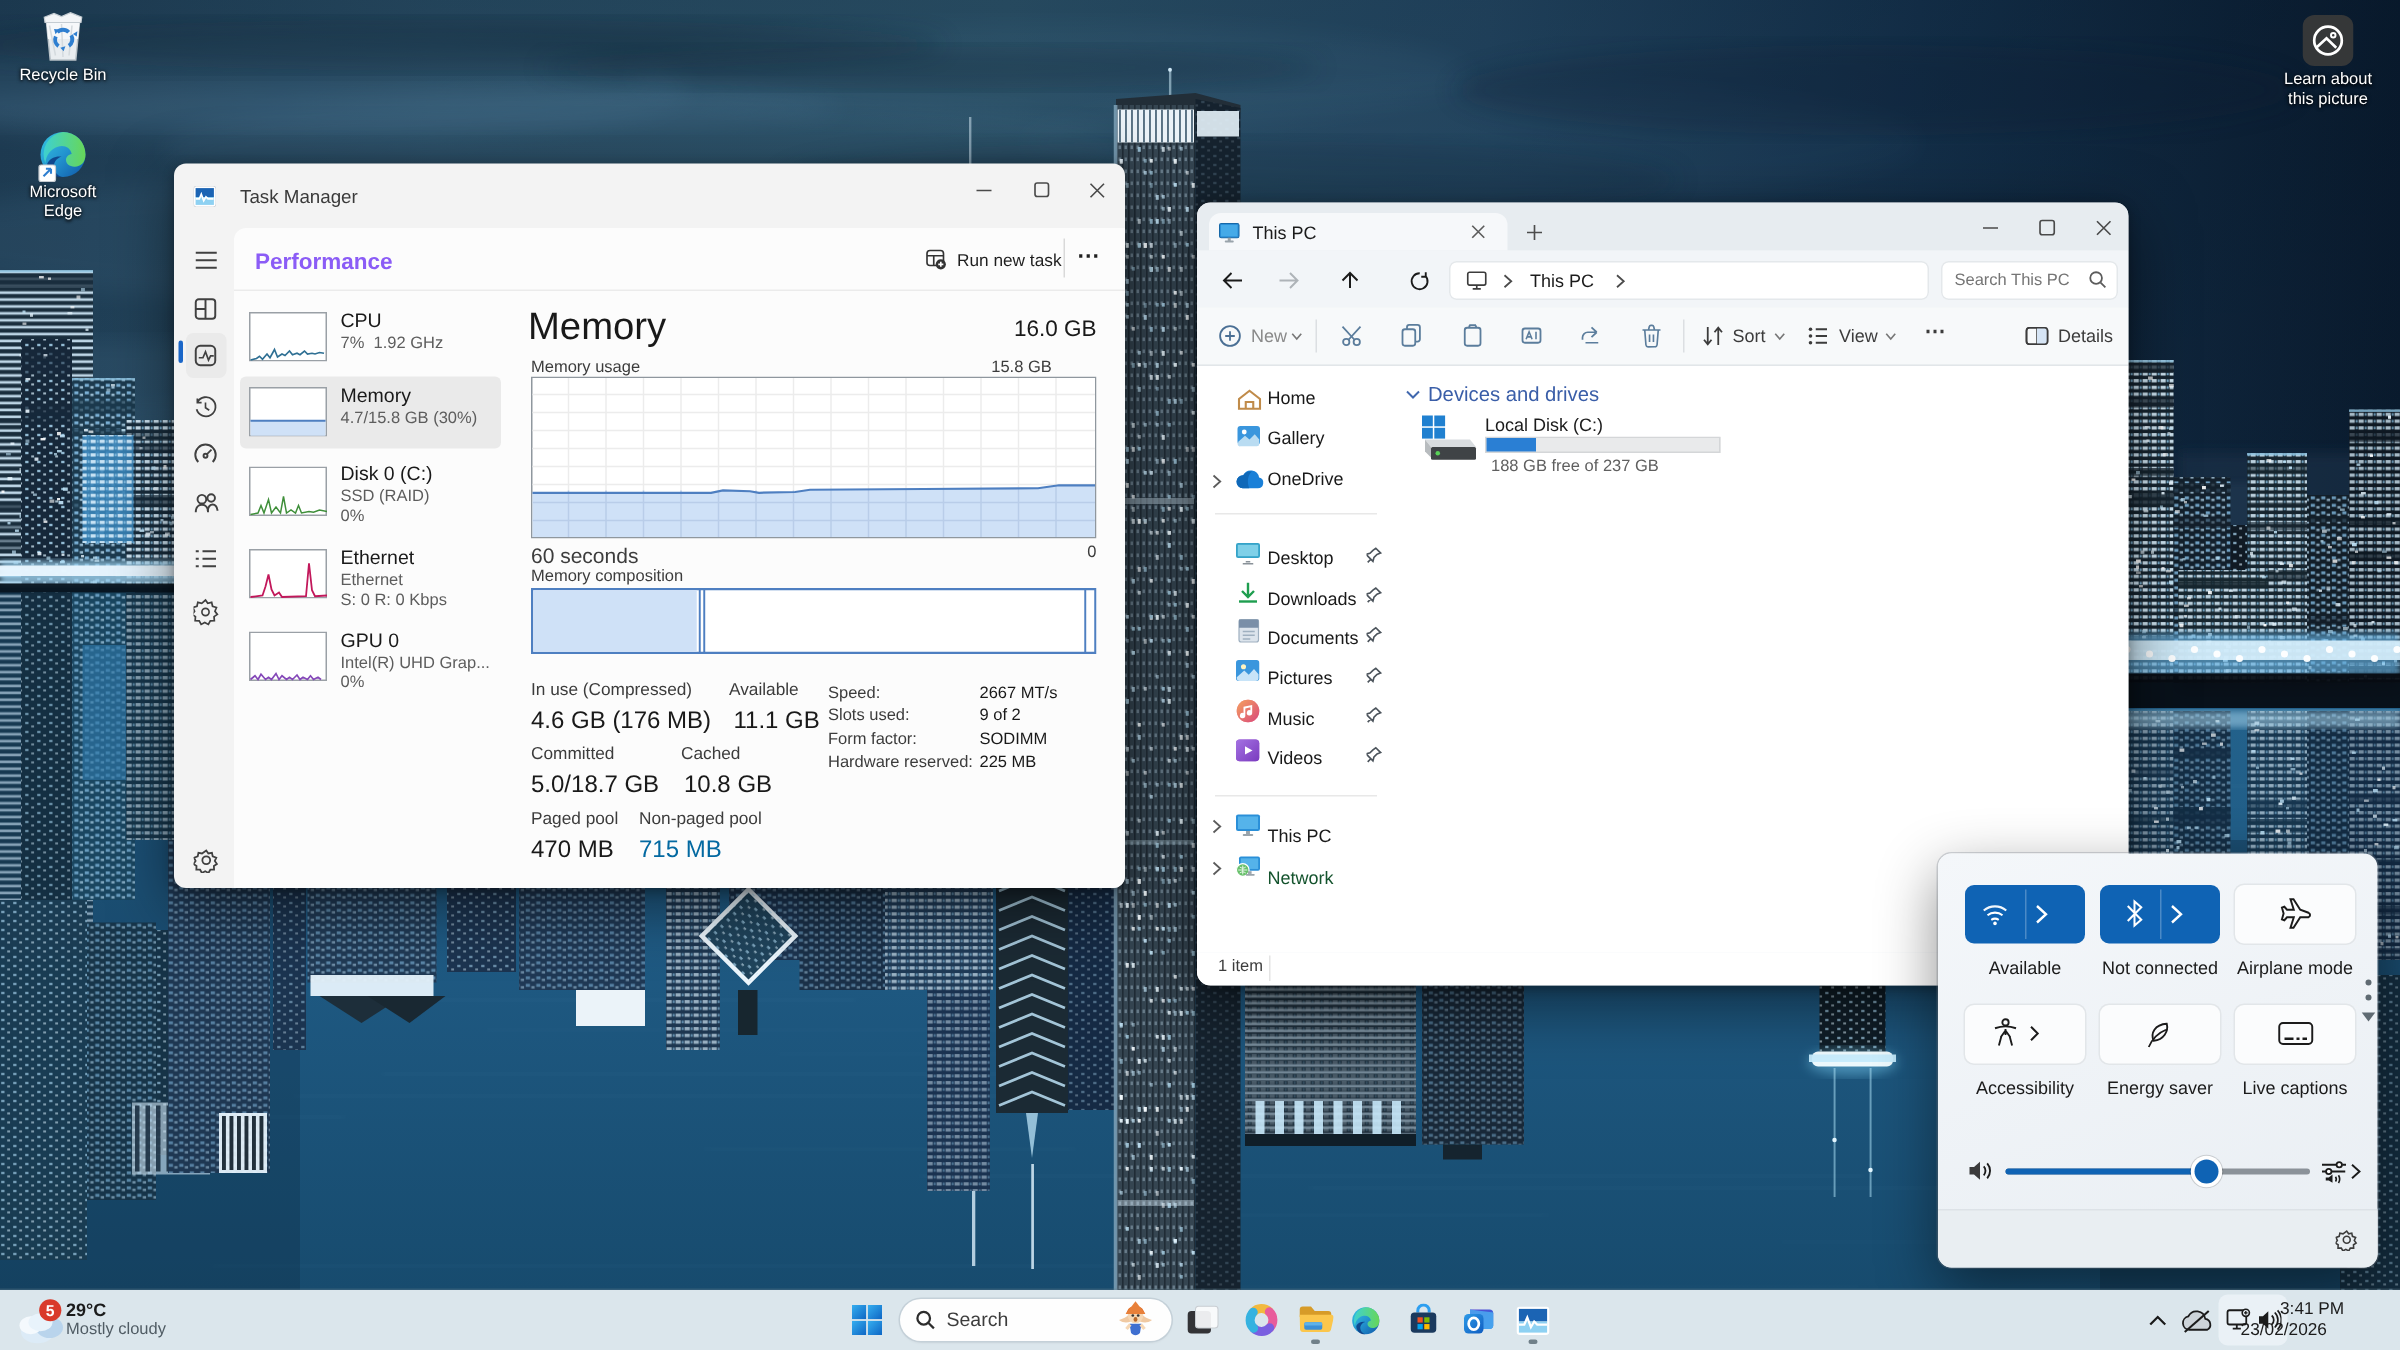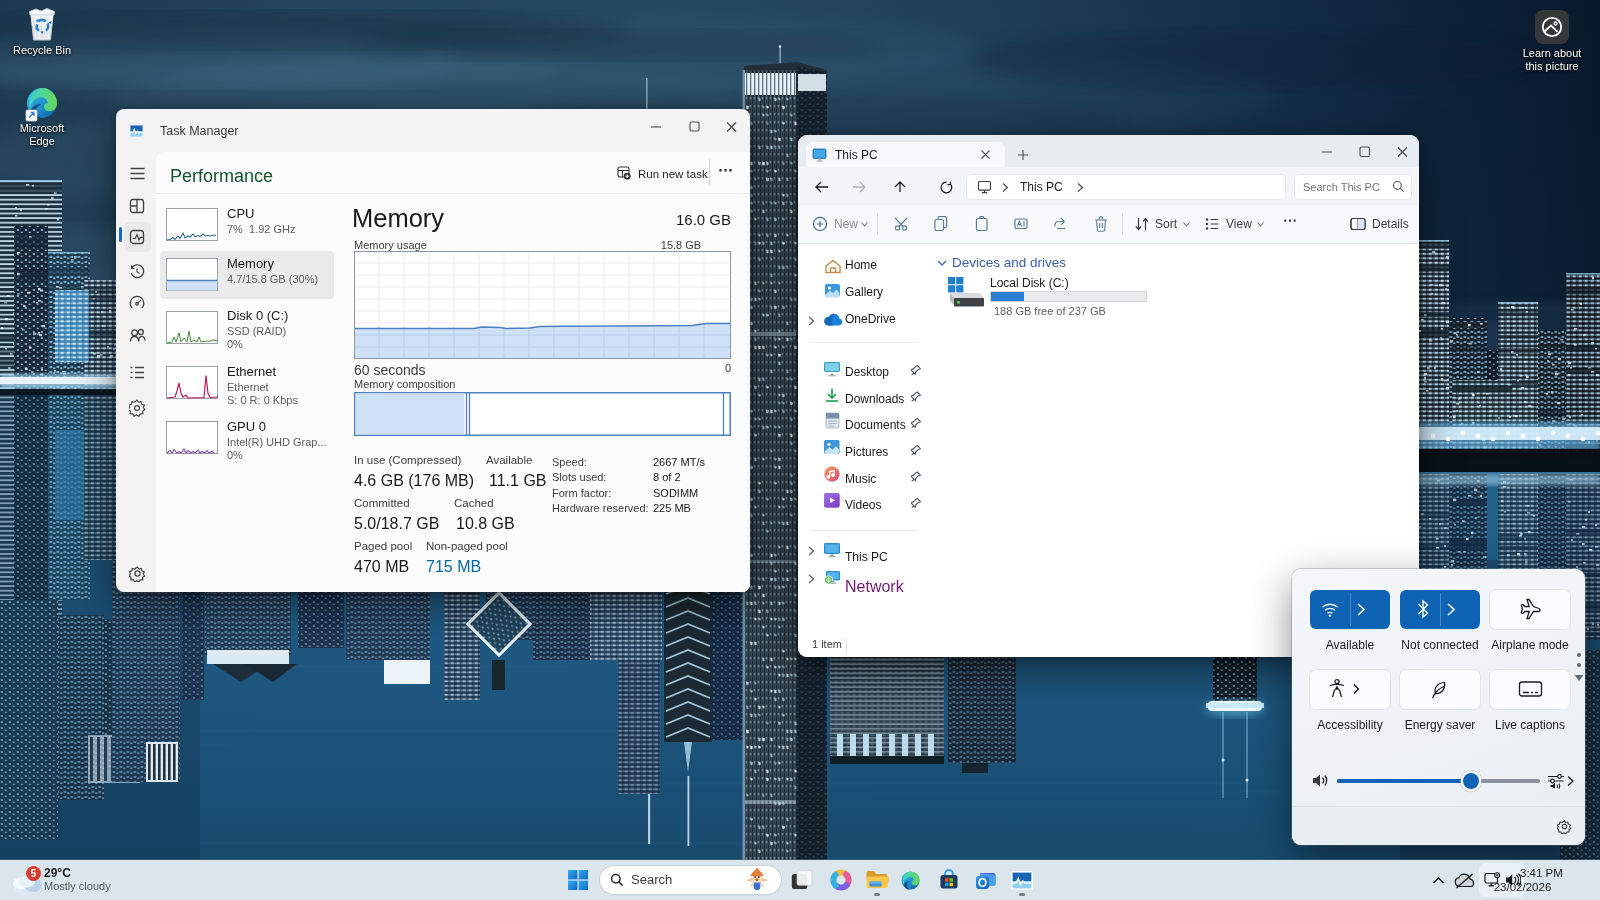--- a/index.html
+++ b/index.html
@@ -1396,21 +1396,21 @@
           <path d="M8 2 l1.5 2.2 2.6-.6 .6 2.6 2.6 .8 -1 2.5 1.6 2.1 -2.2 1.5 .2 2.7 -2.7 .1 -1.3 2.4 -2.4-1.3 -2.4 1.3 -1.3-2.4 -2.7-.1 .2-2.7 -2.2-1.5 1.6-2.1 -1-2.5 2.6-.8 .6-2.6 2.6 .6 Z" stroke-width="1.15"></path>
           <circle cx="8" cy="10" r="2.4" stroke-width="1.1"></circle>
         </g>
  </svg>
  <svg class="ab" style="left:13px;top:456px" width="17" height="17" viewBox="0 0 17 17" fill="none" stroke="#404040" stroke-width="1.2">
   <path d="M8.5 2 l1.4 2 2.4-.5 .5 2.4 2.4 .9 -1 2.2 1.4 2 -2 1.3 .1 2.5 -2.5 0 -1.2 2.2 -2.2-1.2 -2.2 1.2 -1.2-2.2 -2.5 0 .1-2.5 -2-1.3 1.4-2 -1-2.2 2.4-.9 .5-2.4 2.4 .5 Z"></path>
         <circle cx="8.5" cy="8.5" r="2.6"></circle>
  </svg>
 
  <div class="ab" style="left:40px;top:43px;width:594px;height:440px;background:#fcfcfc;border-radius:8px 0 8px 0"></div>
- <div class="ab" style="left:54px;top:57px;font-size:18px;font-weight:400;color:#14532d">Performance</div>
+ <div class="ab" style="left:54px;top:57px;font-size:15px;font-weight:700;color:#8b5cf6">Performance</div>
  <svg class="ab" style="left:501px;top:57px" width="14" height="14" viewBox="0 0 14 14" fill="none" stroke="#333" stroke-width="1.1">
   <rect x="1" y="1" width="11" height="10" rx="2"></rect>
         <path d="M1 4.5 h11 M5.5 4.5 V11"></path>
   <circle cx="10.2" cy="10.2" r="3.4" fill="#333" stroke="none"></circle>
         <path d="M8.5 10.2 h3.4 M10.2 8.5 v3.4" stroke="#fff"></path>
  </svg>
  <div class="ab" style="left:522px;top:59px;font-size:11.5px;color:#1f1f1f">Run new task</div>
  <div class="hairv" style="left:593px;top:50px;height:26px;background:#d9d9d9"></div>
  <div class="ab" style="left:602px;top:52px;font-size:15px;letter-spacing:1px;color:#1f1f1f;font-weight:700">⋯</div>
  <div class="hairh" style="left:40px;top:84px;width:594px;background:#ebebeb"></div>
@@ -1486,21 +1486,21 @@
  <div class="ab" style="left:238px;top:406px;font-size:16px;color:#191919">5.0/18.7 GB</div>
  <div class="ab" style="left:338px;top:388px;font-size:11.5px;color:#3c3c3c">Cached</div>
  <div class="ab" style="left:340px;top:406px;font-size:16px;color:#191919">10.8 GB</div>
  <div class="ab" style="left:238px;top:431px;font-size:11.5px;color:#3c3c3c">Paged pool</div>
  <div class="ab" style="left:238px;top:449px;font-size:16px;color:#191919">470 MB</div>
  <div class="ab" style="left:310px;top:431px;font-size:11.5px;color:#3c3c3c">Non-paged pool</div>
  <div class="ab" style="left:310px;top:449px;font-size:16px;color:#0369a1">715 MB</div>
  <div class="ab" style="left:436px;top:347px;font-size:11px;color:#3c3c3c">Speed:</div>
  <div class="ab" style="left:537px;top:347px;font-size:11px;color:#191919">2667 MT/s</div>
  <div class="ab" style="left:436px;top:362px;font-size:11px;color:#3c3c3c">Slots used:</div>
- <div class="ab" style="left:537px;top:362px;font-size:11px;color:#191919">8 of 2</div>
+ <div class="ab" style="left:537px;top:362px;font-size:11px;color:#191919">9 of 2</div>
  <div class="ab" style="left:436px;top:378px;font-size:11px;color:#3c3c3c">Form factor:</div>
  <div class="ab" style="left:537px;top:378px;font-size:11px;color:#191919">SODIMM</div>
  <div class="ab" style="left:436px;top:393px;font-size:11px;color:#3c3c3c">Hardware reserved:</div>
  <div class="ab" style="left:537px;top:393px;font-size:11px;color:#191919">225 MB</div>
 </div>
 
 <div class="win" id="fe" style="left:798px;top:135px;width:621px;height:522px;background:#eef2f5;border-radius:9px;overflow:hidden">
  <div class="ab" style="left:0;top:0;width:621px;height:32px;background:#e7ecf0"></div>
  <div class="ab" style="left:8px;top:7px;width:199px;height:25px;background:#f6f8fa;border-radius:8px 8px 0 0"></div>
  <svg class="ab" style="left:14px;top:13px" width="15" height="14" viewBox="0 0 15 14">
@@ -1701,21 +1701,21 @@
  <div class="ab" style="left:47px;top:176.5px;font-size:12px;color:#191919">OneDrive</div>
  <div class="hairh" style="left:12px;top:207px;width:108px;background:#e8e8e8"></div>
  <div class="ab" style="left:47px;top:230px;font-size:12px;color:#191919">Desktop</div>
  <div class="ab" style="left:47px;top:256.5px;font-size:12px;color:#191919">Downloads</div>
  <div class="ab" style="left:47px;top:283px;font-size:12px;color:#191919">Documents</div>
  <div class="ab" style="left:47px;top:310px;font-size:12px;color:#191919">Pictures</div>
  <div class="ab" style="left:47px;top:336.5px;font-size:12px;color:#191919">Music</div>
  <div class="ab" style="left:47px;top:363px;font-size:12px;color:#191919">Videos</div>
  <div class="hairh" style="left:12px;top:395px;width:108px;background:#e8e8e8"></div>
  <div class="ab" style="left:47px;top:415px;font-size:12px;color:#191919">This PC</div>
- <div class="ab" style="left:47px;top:443px;font-size:16px;color:#701a75">Network</div>
+ <div class="ab" style="left:47px;top:443px;font-size:12px;color:#14532d">Network</div>
  <svg class="ab" style="left:113px;top:229px" width="11" height="280" viewBox="0 0 11 280" fill="none" stroke="#4c545c" stroke-width="1.1">
   <g id="ppin">
           <path d="M6.2 1.5 l3.2 3.2 -2.4.9 -2 2 -.7 2.6 -2.3-2.3 -2.3-2.3 2.6-.7 2-2 Z M3.2 8.5 L0.8 10.9"></path>
         </g>
   <use href="#ppin" y="26.5"></use>
         <use href="#ppin" y="53"></use>
         <use href="#ppin" y="80"></use>
         <use href="#ppin" y="106.5"></use>
         <use href="#ppin" y="133"></use>
  </svg>

